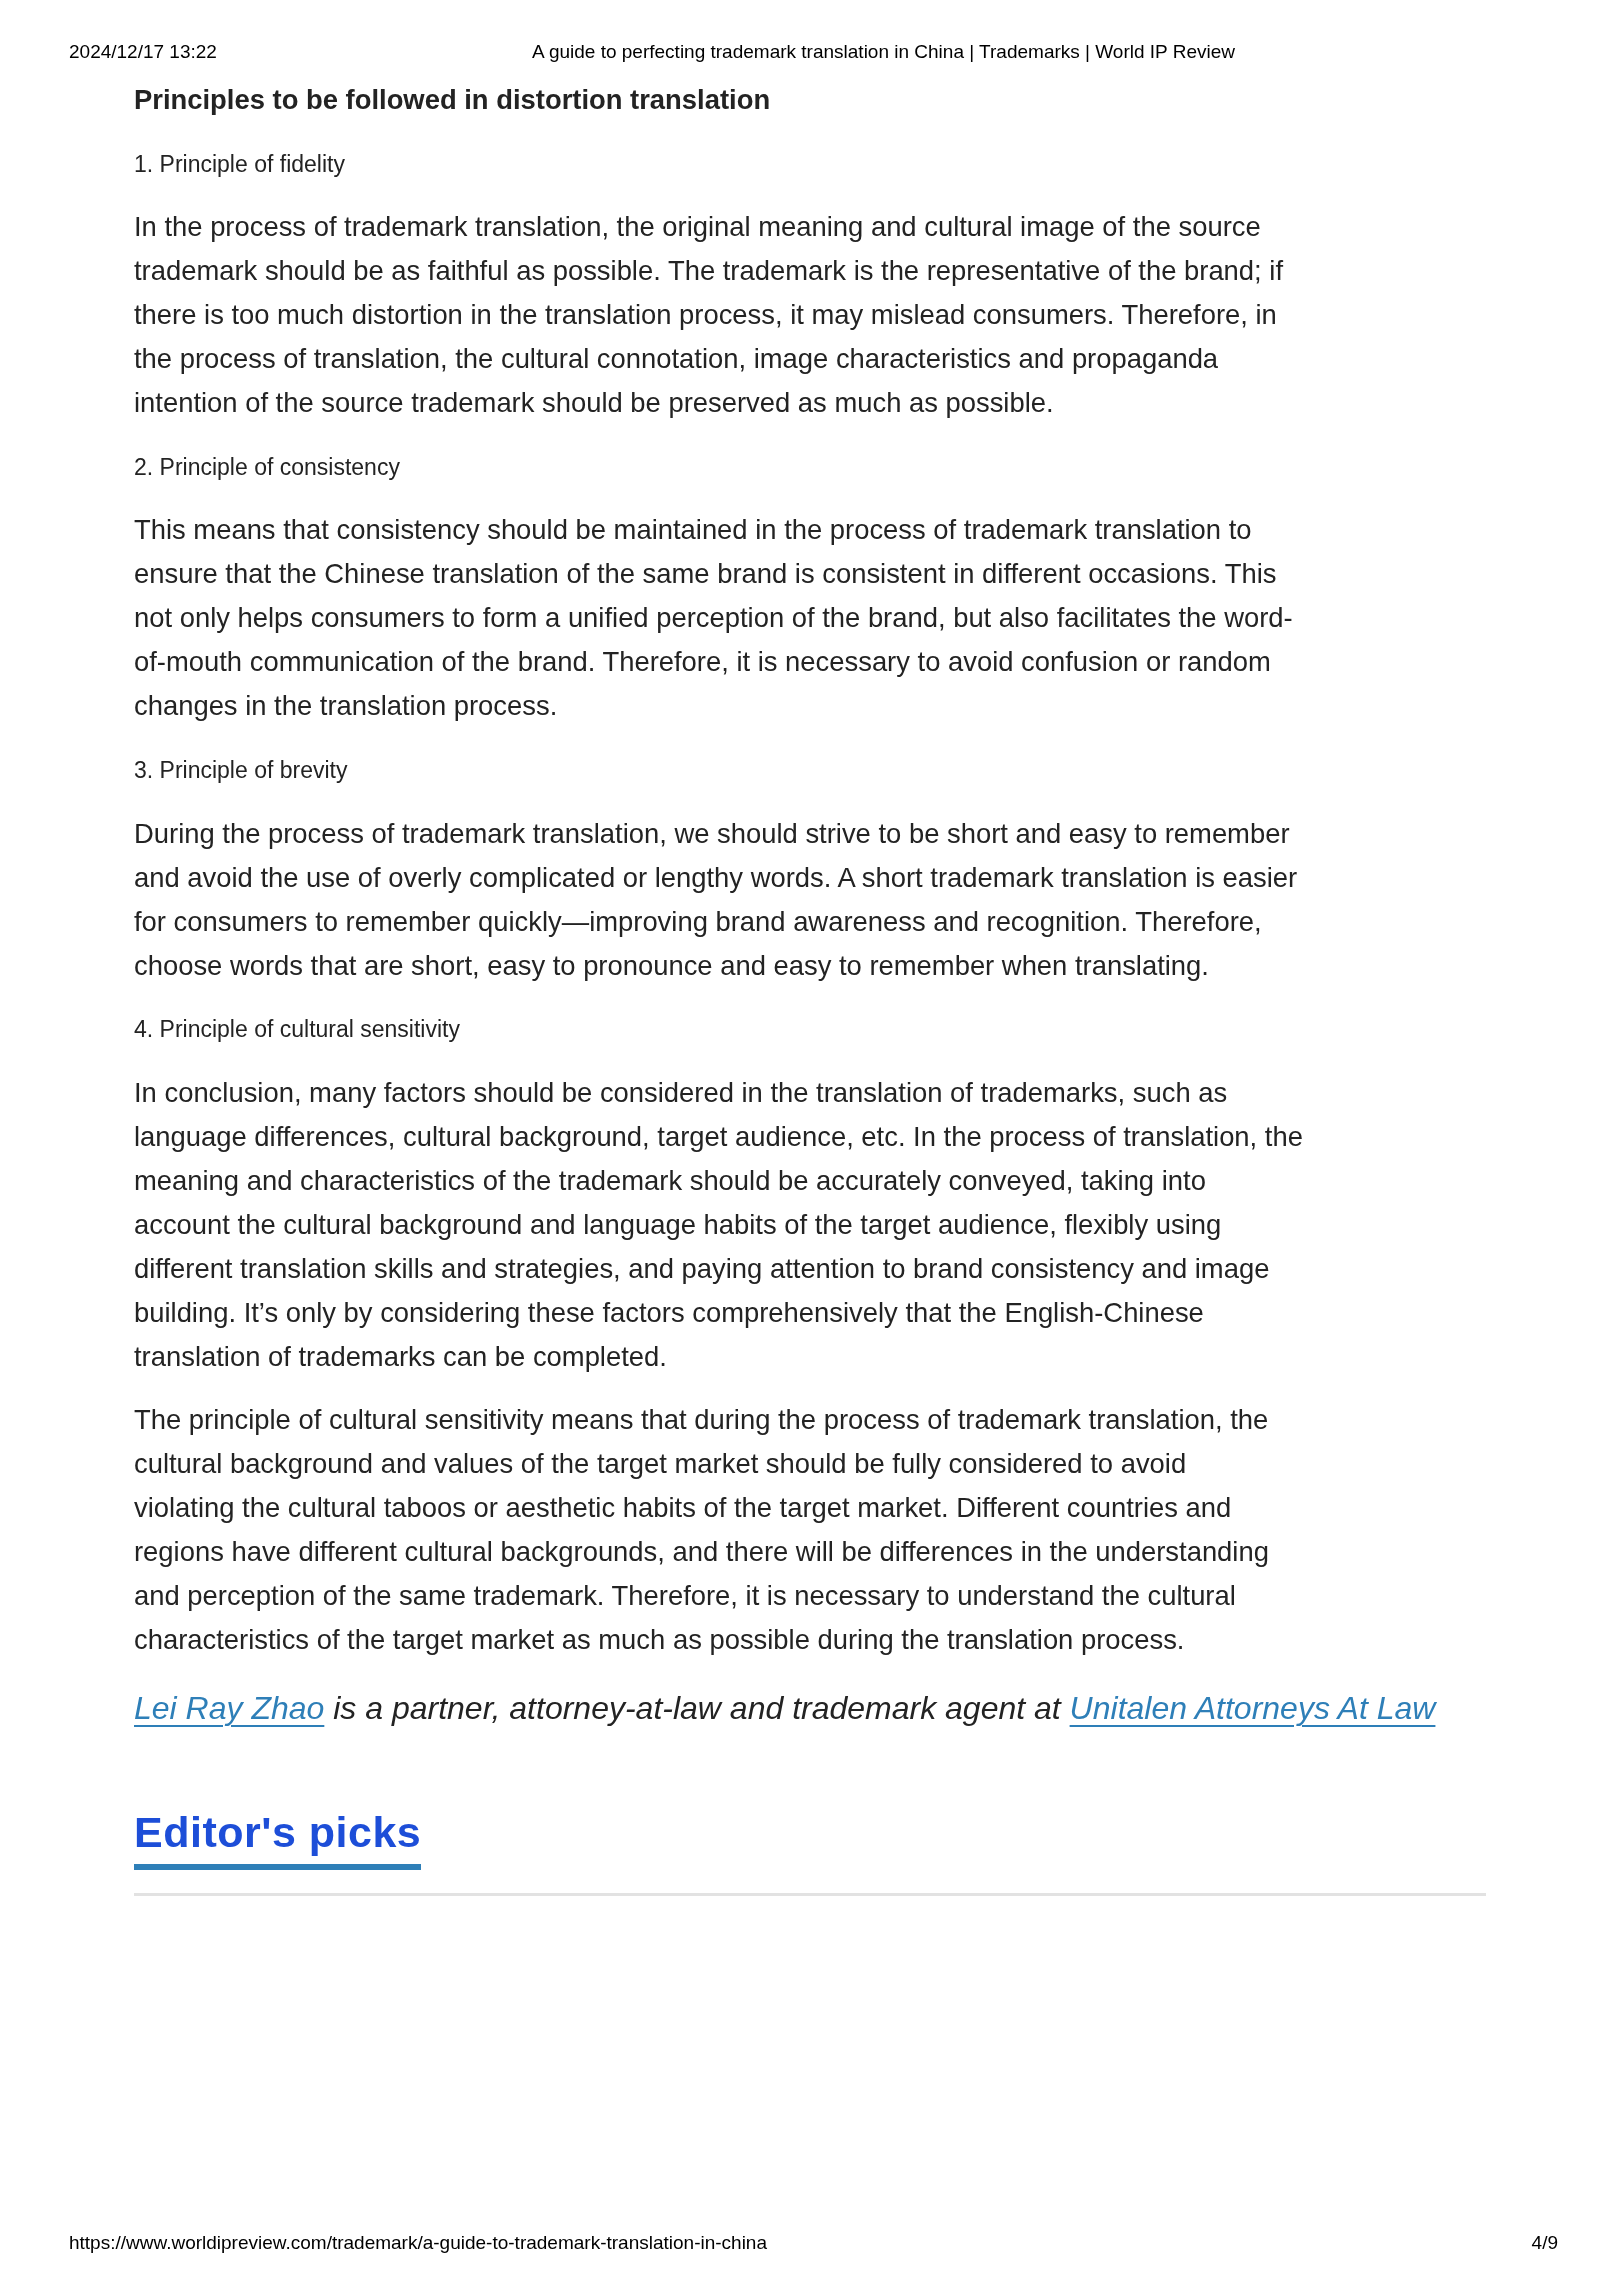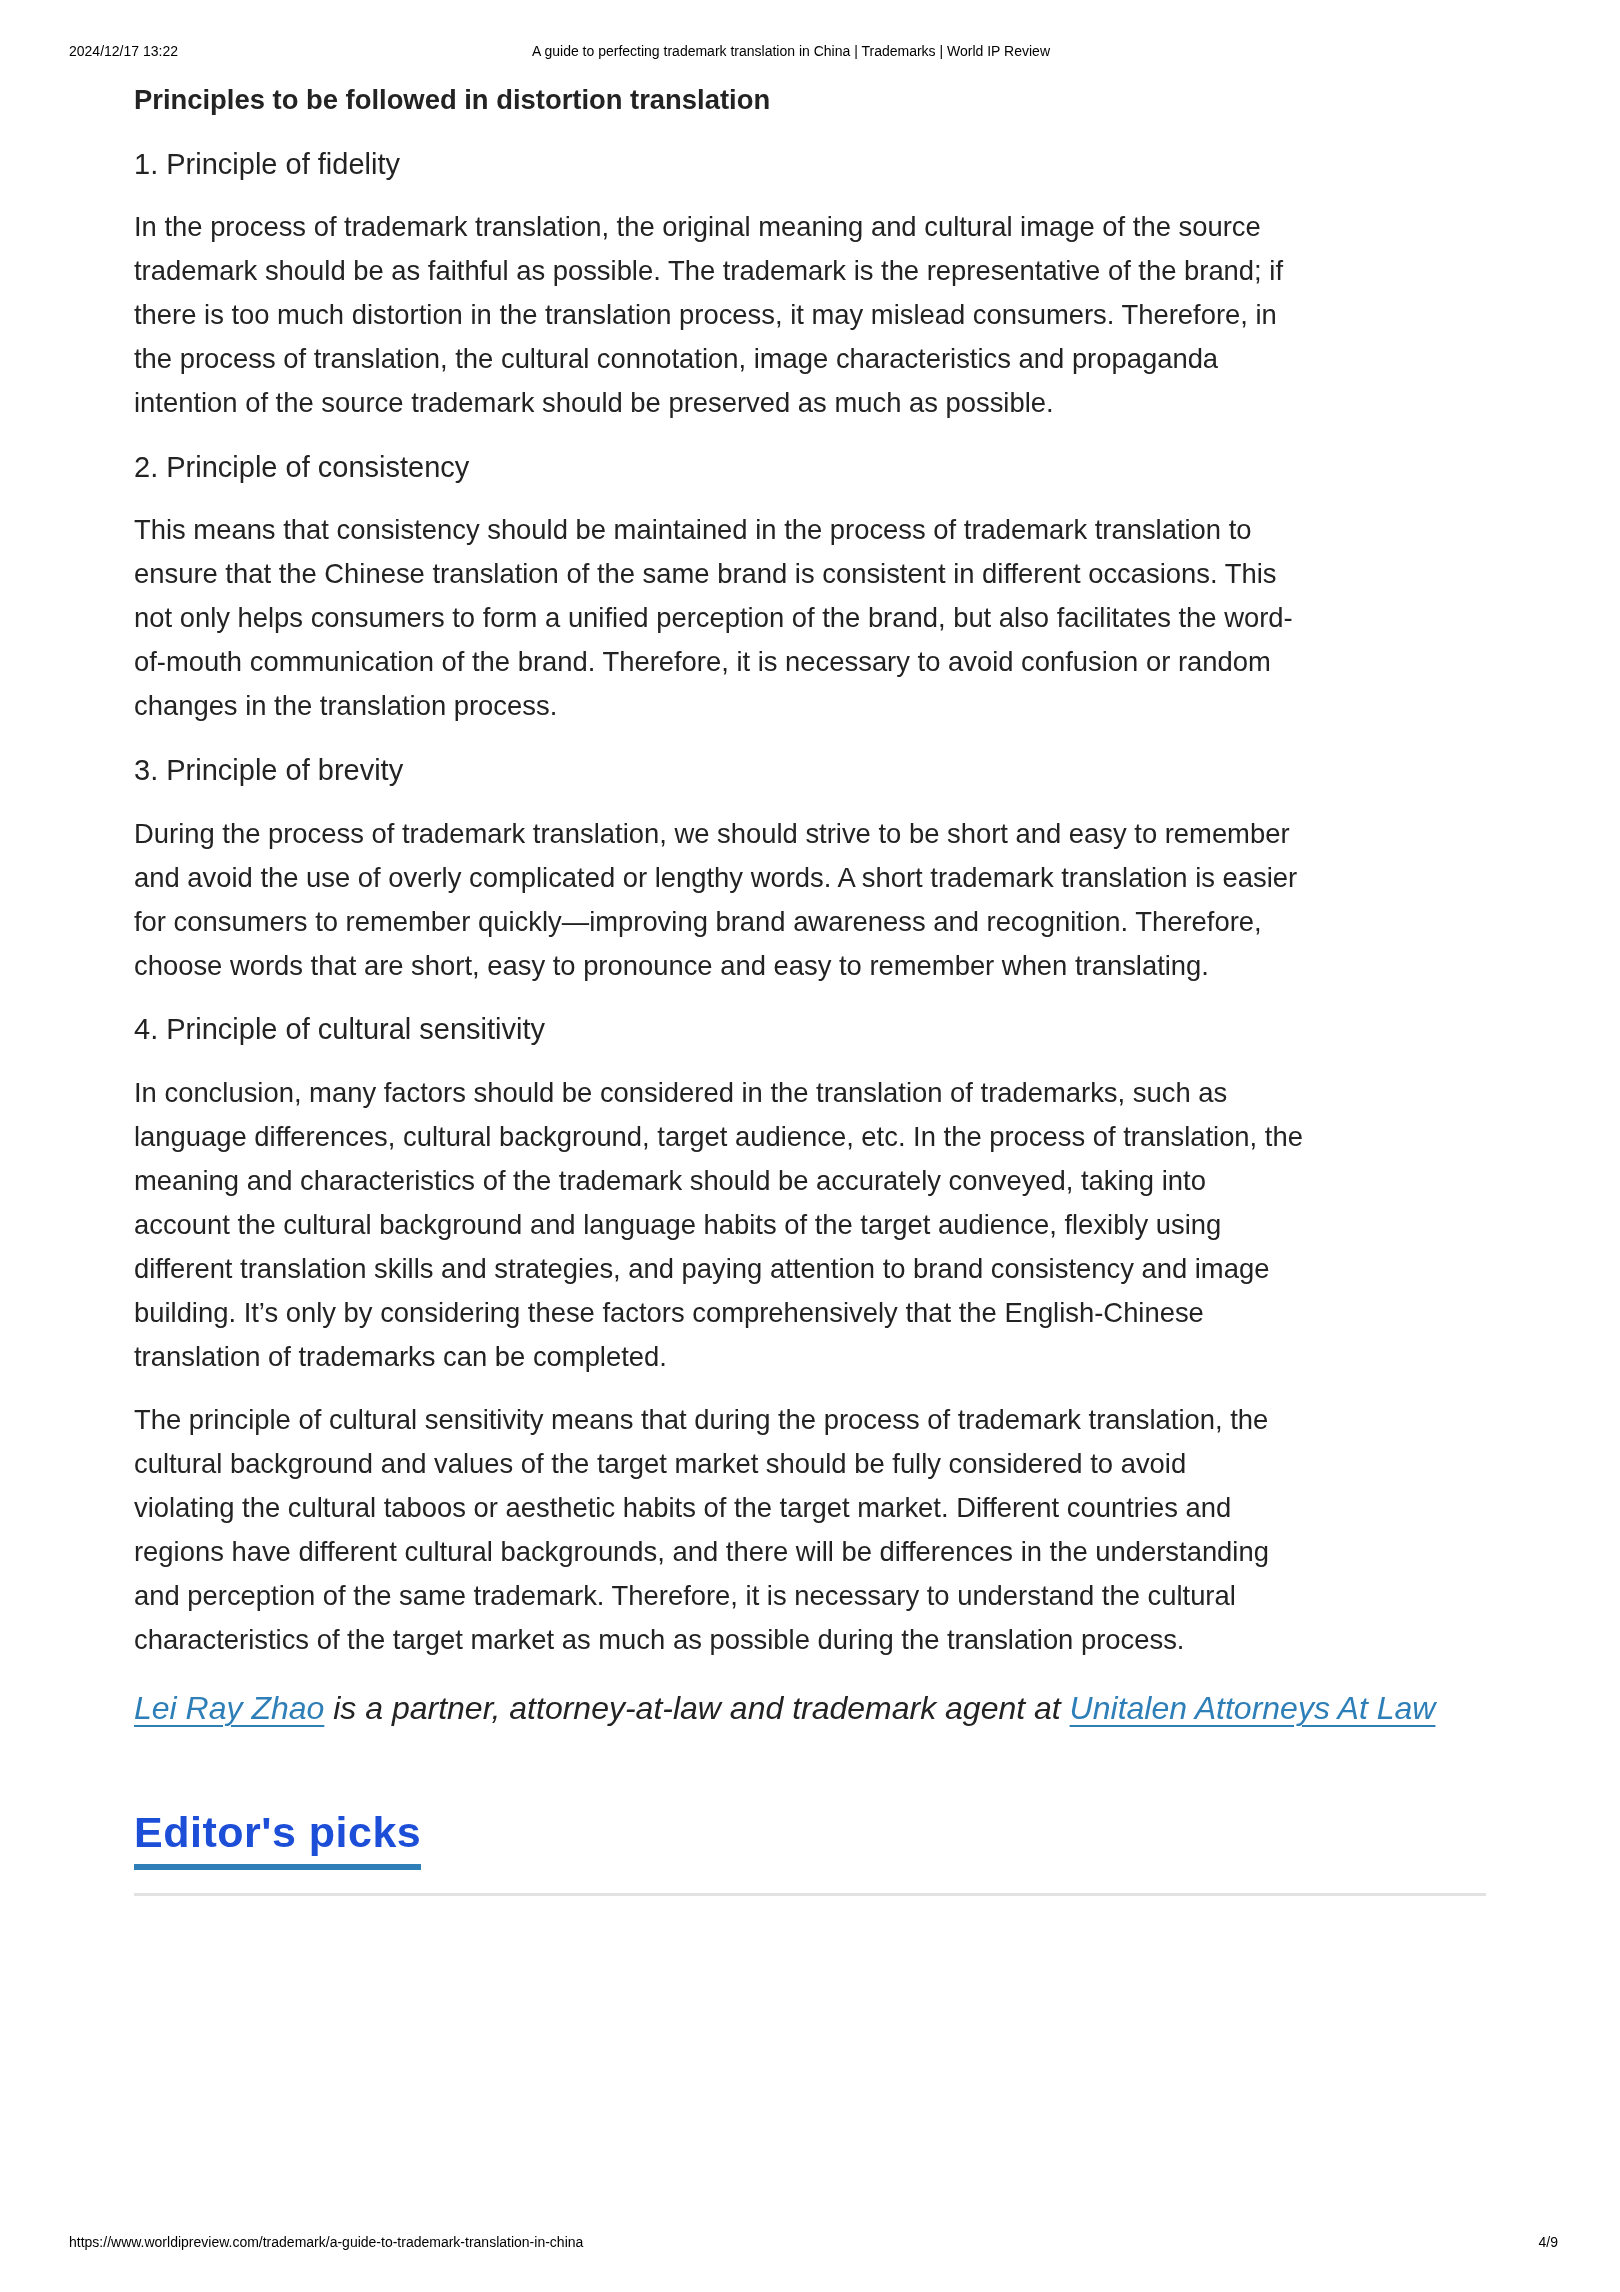--- a/index.html
+++ b/index.html
@@ -8,21 +8,21 @@
     width:1620px;
     height:2293px;
     background:#ffffff;
     overflow:hidden;
     font-family:"Liberation Sans", sans-serif;
     color:#232323;
   }
   
   .print-meta {
     position:absolute;
-    font-size:14px;
+    font-size:19px;
     line-height:23.5px;
     color:#000000;
     white-space:nowrap;
   }
   .ph-date  { left:69px;  top:40px; }
   .ph-title { left:532px; top:40px; }
   .pf-url   { left:69px;  top:2231px; }
   .pf-page  { right:62px; top:2231px; }
 
   
@@ -34,21 +34,21 @@
   }
   .content h2 {
     margin:0 0 19.6px 0;
     font-size:27.4px;
     font-weight:700;
     line-height:44px;
     color:#232323;
   }
   .content h3 {
     margin:19.6px 0;
-    font-size:29px;
+    font-size:23px;
     font-weight:400;
     line-height:44px;
     color:#232323;
   }
   .content p.body {
     margin:19.6px 0;
     font-size:27.4px;
     font-weight:400;
     line-height:44px;
     white-space:pre-line;

